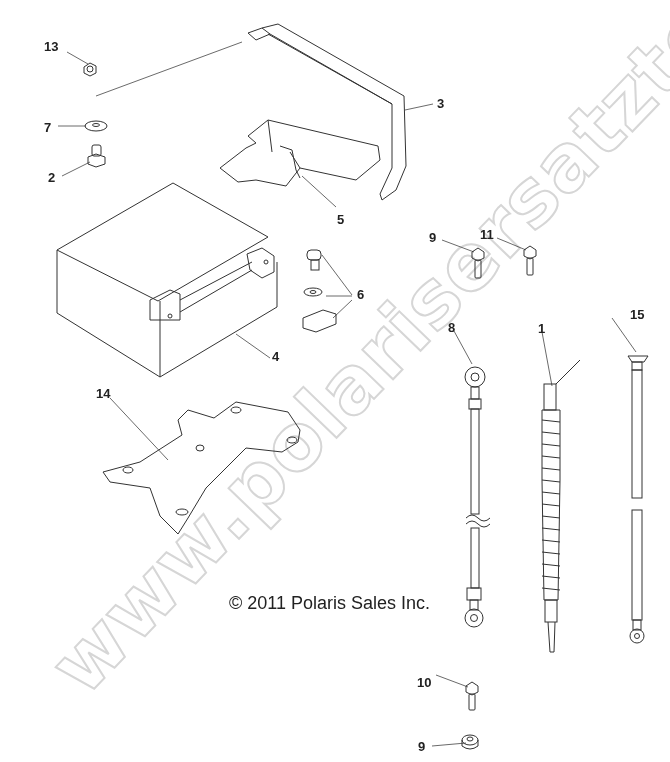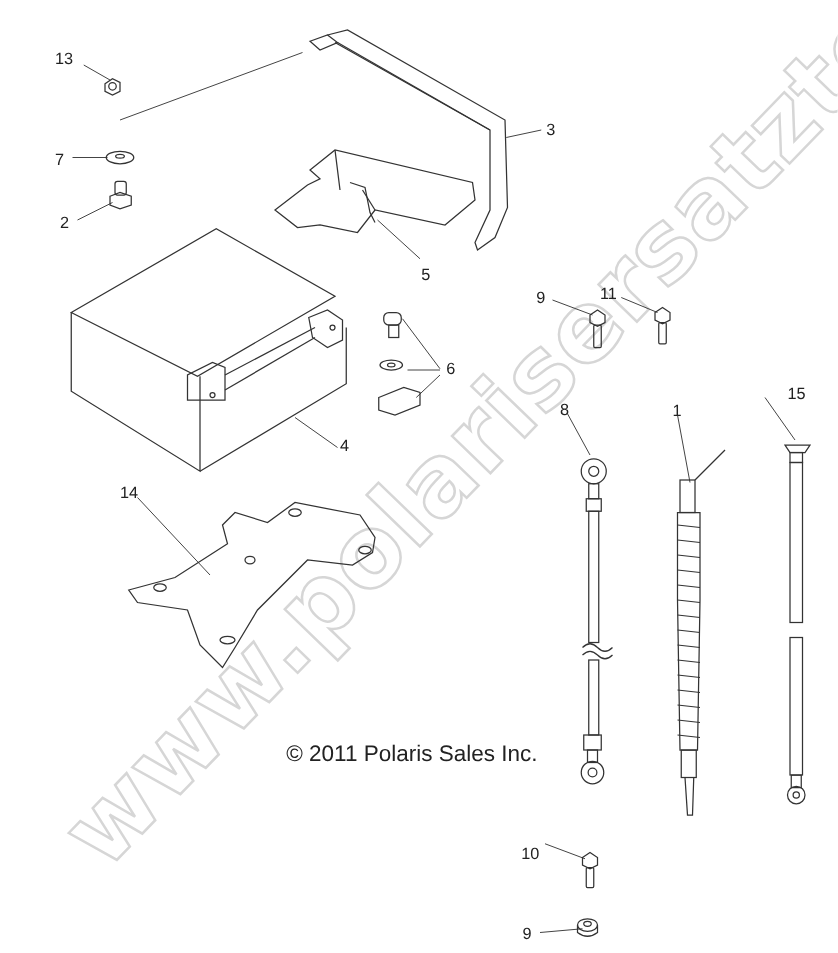--- a/index.html
+++ b/index.html
@@ -1,21 +1,21 @@
 <!DOCTYPE html>
 <html><head>
 <meta charset="utf-8">
 <style>
   html,body{margin:0;padding:0;background:#fff;}
   body{width:670px;height:762px;position:relative;overflow:hidden;font-family:"Liberation Sans",sans-serif;}
   .wm{position:absolute;left:-60px;top:340px;width:820px;text-align:center;transform:rotate(-46deg);transform-origin:center;
       font-family:"DejaVu Sans",sans-serif;font-weight:bold;font-size:78px;color:#fff;letter-spacing:1px;
       -webkit-text-stroke:2px #d6d6d6;white-space:nowrap;z-index:0;}
   svg.art{position:absolute;left:0;top:0;z-index:1;}
-  .callout{position:absolute;font-size:13px;color:#222;z-index:2;line-height:1;}
+  .callout{position:absolute;font-size:13px;color:#222;z-index:2;line-height:1;font-weight:bold;}
   .copy{position:absolute;left:229px;top:593px;font-size:18px;color:#222;z-index:2;}
 </style>
 </head>
 <body>
 
 <div class="wm">www.polarisersatzteile.de</div>
 
 <svg class="art" width="670" height="762" viewBox="0 0 670 762" fill="none" stroke="#333" stroke-width="1">
 
   <g stroke="#444" stroke-width="0.8">

